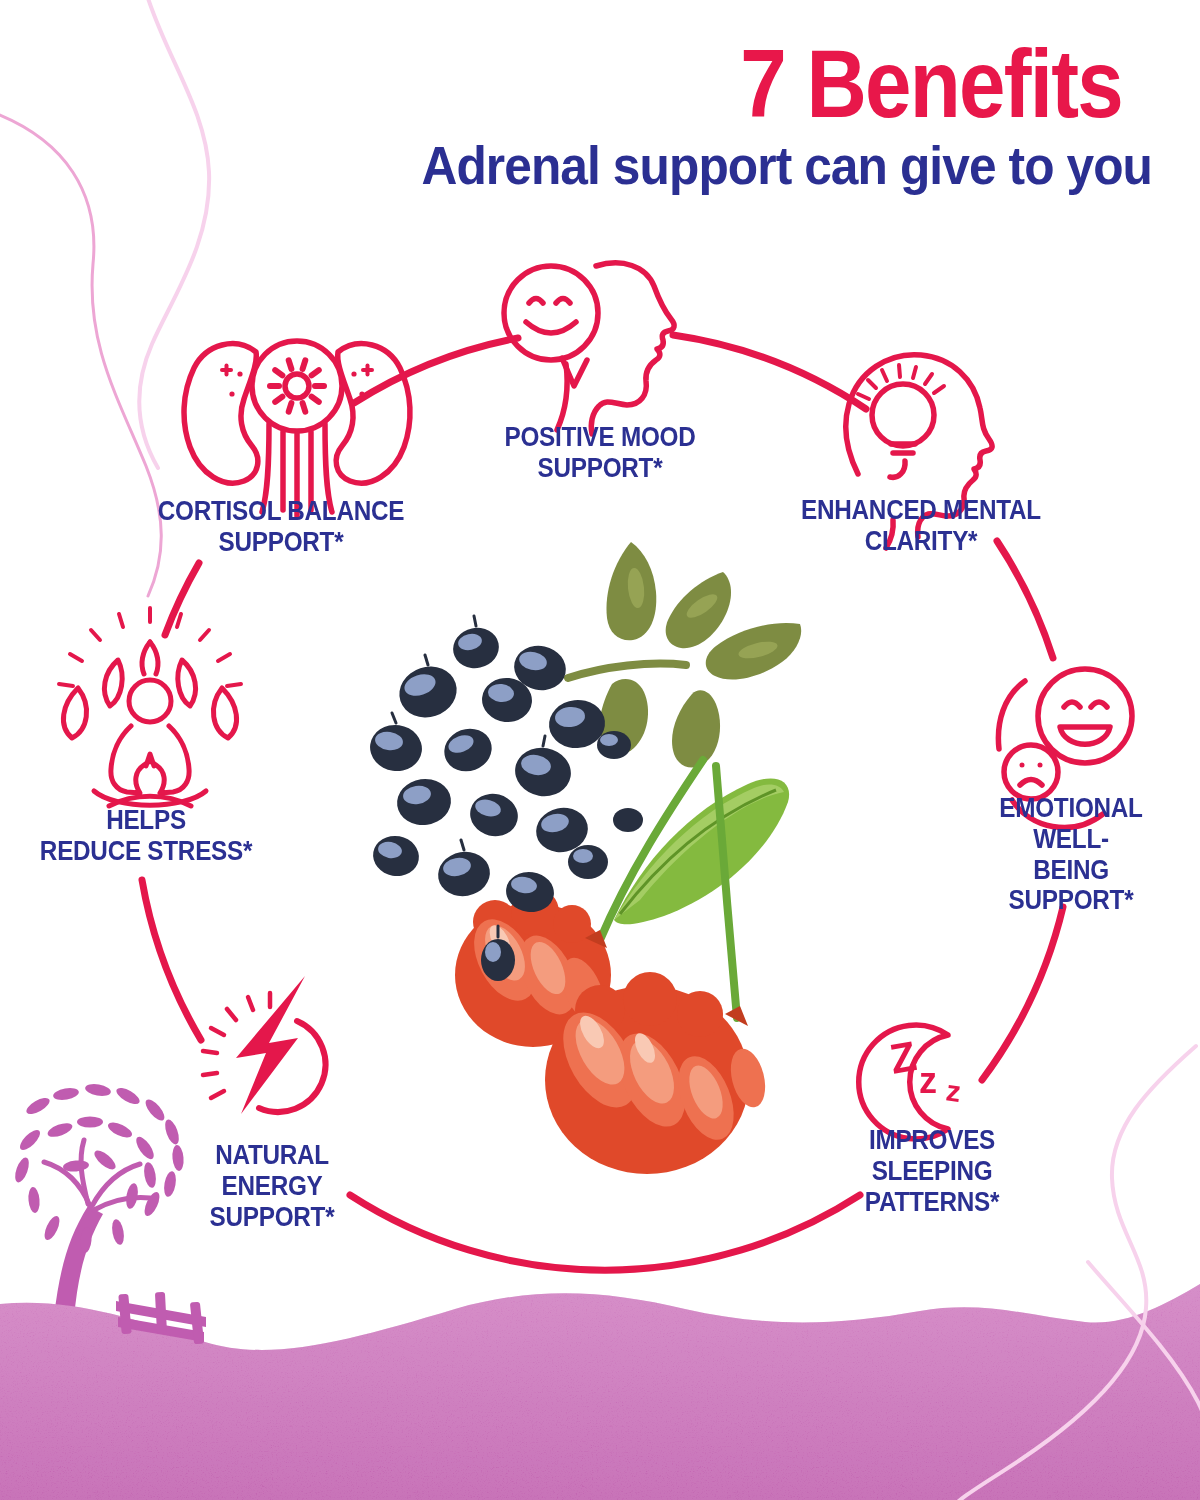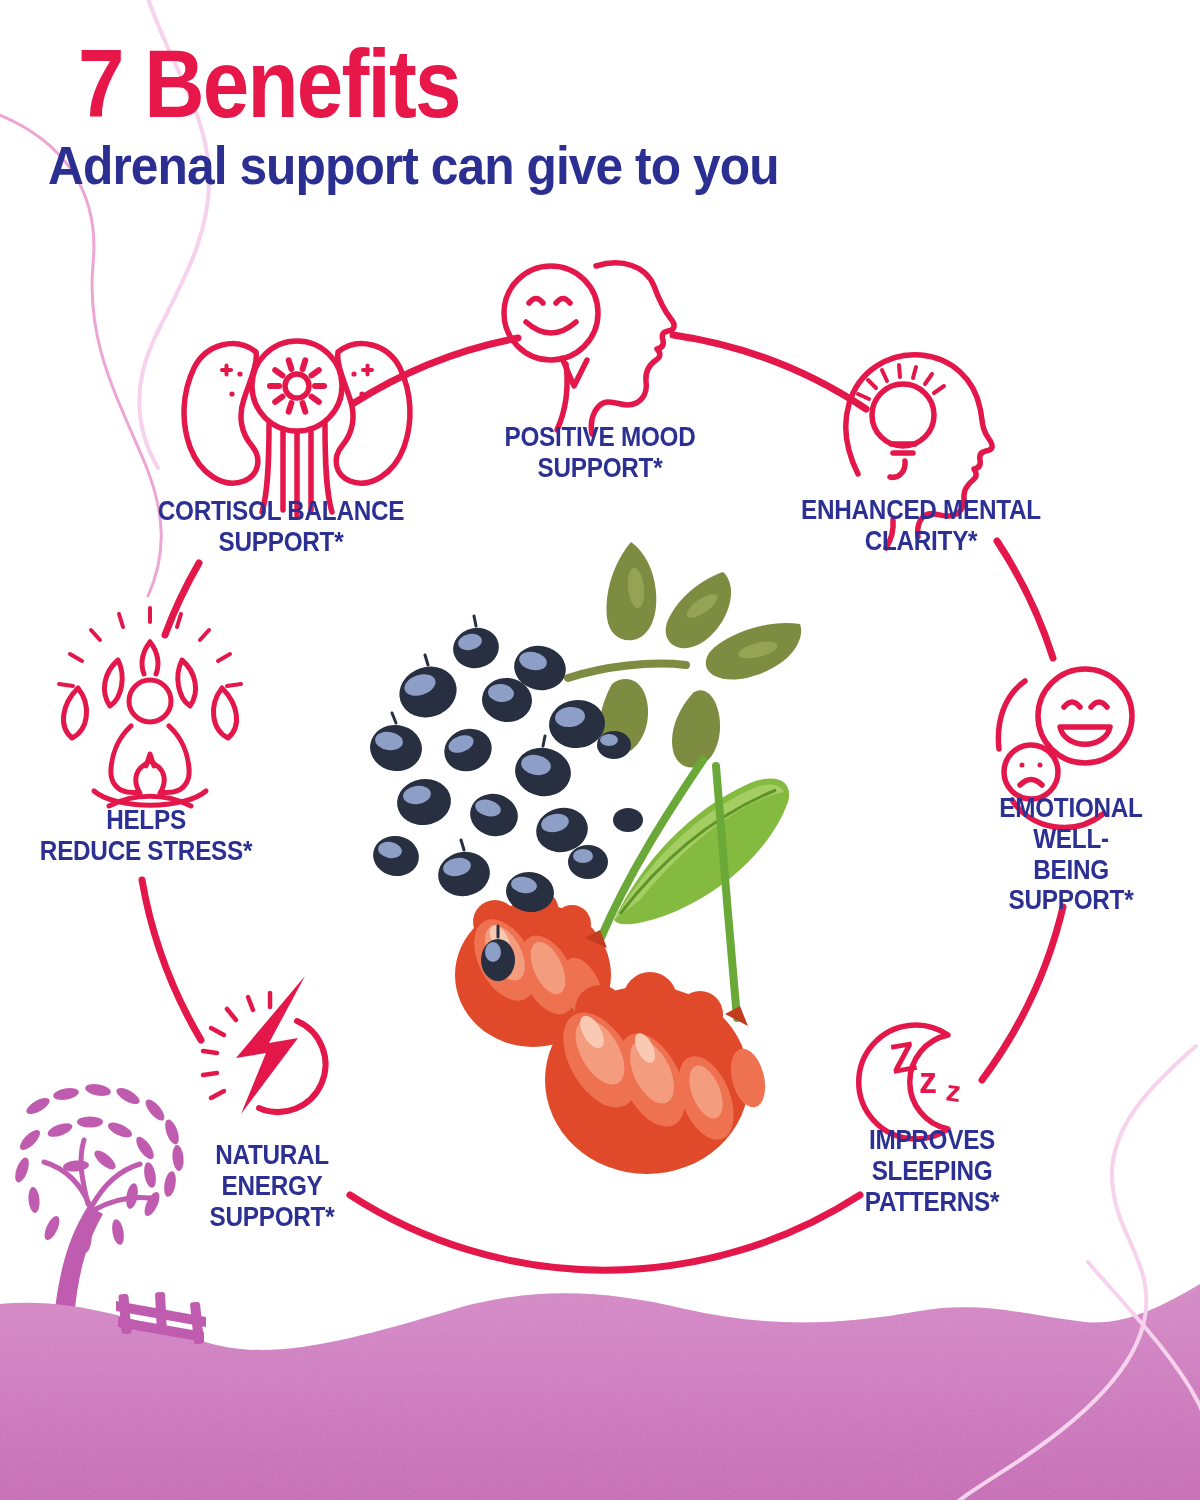--- a/index.html
+++ b/index.html
@@ -1,21 +1,21 @@
 <!DOCTYPE html>
 <html><head>
 <meta charset="utf-8">
 <style>
   html,body{margin:0;padding:0;}
   body{
     width:1200px;height:1500px;position:relative;overflow:hidden;
     background:#ffffff;font-family:"Liberation Sans",sans-serif;
   }
   .scene-svg{position:absolute;left:0;top:0;width:1200px;height:1500px;}
-  .title-wrap{position:absolute;left:0;top:0;width:1200px;text-align:left;z-index:5;}
+  .title-wrap{position:absolute;left:0;top:0;width:1200px;text-align:right;z-index:5;}
   .title-heading{
     margin-top:34px;font-size:96px;font-weight:bold;color:#e8174a;
     line-height:1.05;letter-spacing:-2px;
     transform:scaleX(.87);transform-origin:center top;
   }
   .title-subheading{
     margin-top:2px;font-size:54px;font-weight:bold;color:#2b2f92;
     line-height:1.05;letter-spacing:-1px;
     transform:scaleX(.92);transform-origin:center top;
   }

